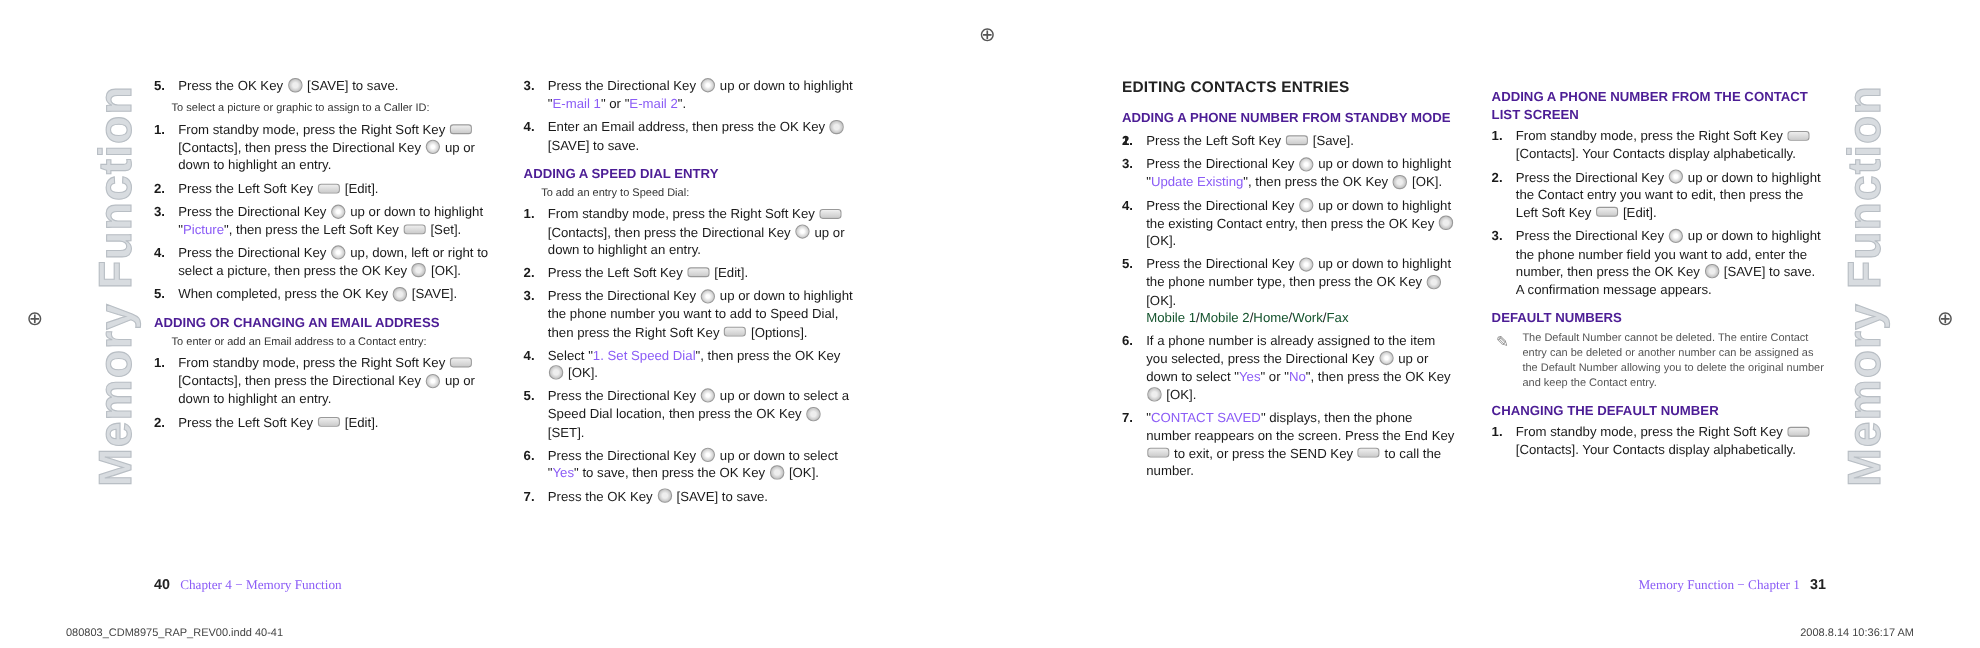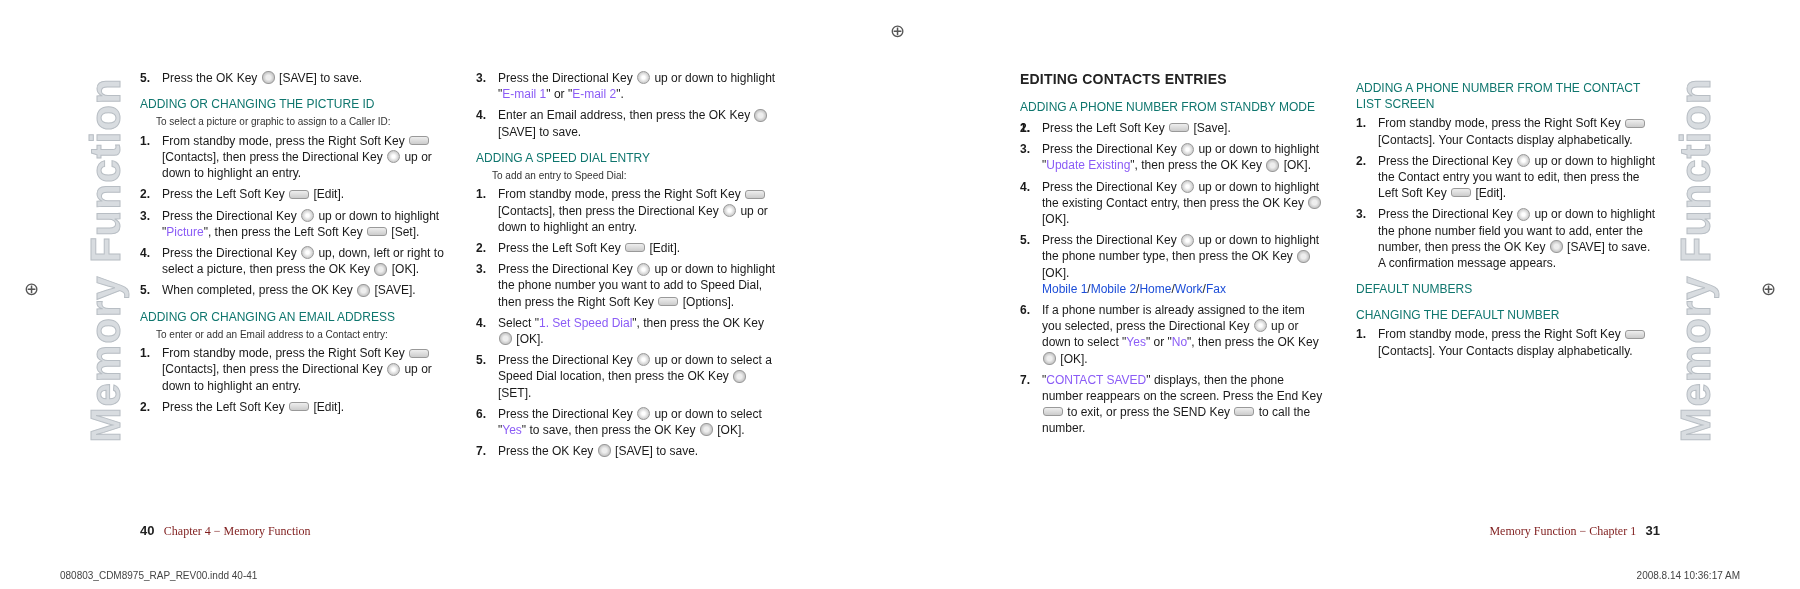--- a/index.html
+++ b/index.html
@@ -16,36 +16,36 @@
   .side-right { right:70px; }
   .page { position:absolute; top:70px; bottom:90px; width:640px; }
   .page-left { left:140px; }
   .page-right { right:140px; }
   .cols { display:flex; gap:32px; height:100%; }
   .col { flex:1; font-size:12px; line-height:1.35; color:#1a1a1a; }
   ol { list-style:none; margin:0 0 6px 0; }
   ol li { position:relative; padding-left:22px; margin-bottom:5px; }
   ol li .num { position:absolute; left:0; top:0; font-weight:600; }
   .h-sec { font-size:14px; font-weight:700; letter-spacing:0.2px; margin:0 0 8px 0; color:#222; }
-  .h-sub { font-size:12px; font-weight:400; margin:10px 0 3px 0; color:#0f766e; }
+  .h-sub { font-size:12px; font-weight:700; margin:10px 0 3px 0; color:#4c1d95; }
   .h-tiny { font-size:10px; font-weight:400; font-style:normal; color:#333; margin:0 0 4px 16px; }
   .teal { color:#8b5cf6; }
-  .blu { color:#1d4ed8; }
+  .blu { color:#14532d; }
   .key { display:inline-block; width:15px; height:11px; border-radius:2px; vertical-align:middle;
     background:linear-gradient(#eee,#ccc); border:1px solid #999; position:relative; top:-1px; margin:0 1px; }
   .key.ok { border-radius:6px; background:radial-gradient(circle,#eee 30%,#bbb 80%); width:13px; height:13px; }
   .key.dir { border-radius:50%; width:13px; height:13px; background:radial-gradient(circle,#fff 20%,#ccc 70%); }
   .key.soft { width:20px; height:9px; border-radius:3px; }
   .note { font-size:10px; color:#555; padding-left:28px; position:relative; margin:4px 0 8px 0; }
   .note::before { content:"✎"; position:absolute; left:4px; top:0; font-size:14px; color:#888; }
   .footer { position:absolute; bottom:50px; font-size:12px; }
   .foot-left { left:140px; }
   .foot-right { right:140px; text-align:right; }
   .pgnum { font-weight:700; font-size:13px; }
-  .chap { color:#7f1d1d; font-family:Georgia,serif; font-size:12px; margin:0 6px; }
+  .chap { color:#8b5cf6; font-family:Georgia,serif; font-size:12px; margin:0 6px; }
   .meta { position:absolute; bottom:8px; font-size:10px; color:#444; }
   .meta-left { left:60px; }
   .meta-right { right:60px; }
 </style>
 </head>
 <body>
 
 <div class="spread">
 
   <div class="reg-mark reg-top">⊕</div>
@@ -59,21 +59,20 @@
       <span>Memory Function</span>
     </div>
 
   <div class="page page-left">
     <div class="cols">
 
       <div class="col">
         <ol>
           <li><span class="num">5.</span><span>Press the OK Key </span><span class="key ok"></span><span> [SAVE] to save.</span></li>
         </ol>
-        <div class="h-sub">ADDING OR CHANGING THE PICTURE ID</div>
         <div class="h-tiny">To select a picture or graphic to assign to a Caller ID:</div>
         <ol>
           <li><span class="num">1.</span><span>From standby mode, press the Right Soft Key </span><span class="key soft"></span><span> [Contacts], then press the Directional Key </span><span class="key dir"></span><span> up or down to highlight an entry.</span></li>
           <li><span class="num">2.</span><span>Press the Left Soft Key </span><span class="key soft"></span><span> [Edit].</span></li>
           <li><span class="num">3.</span><span>Press the Directional Key </span><span class="key dir"></span><span> up or down to highlight "</span><span class="teal">Picture</span><span>", then press the Left Soft Key </span><span class="key soft"></span><span> [Set].</span></li>
           <li><span class="num">4.</span><span>Press the Directional Key </span><span class="key dir"></span><span> up, down, left or right to select a picture, then press the OK Key </span><span class="key ok"></span><span> [OK].</span></li>
           <li><span class="num">5.</span><span>When completed, press the OK Key </span><span class="key ok"></span><span> [SAVE].</span></li>
         </ol>
         <div class="h-sub">ADDING OR CHANGING AN EMAIL ADDRESS</div>
         <div class="h-tiny">To enter or add an Email address to a Contact entry:</div>
@@ -121,20 +120,21 @@
       </div>
 
       <div class="col">
         <div class="h-sub">ADDING A PHONE NUMBER FROM THE CONTACT LIST SCREEN</div>
         <ol>
           <li><span class="num">1.</span><span>From standby mode, press the Right Soft Key </span><span class="key soft"></span><span> [Contacts]. Your Contacts display alphabetically.</span></li>
           <li><span class="num">2.</span><span>Press the Directional Key </span><span class="key dir"></span><span> up or down to highlight the Contact entry you want to edit, then press the Left Soft Key </span><span class="key soft"></span><span> [Edit].</span></li>
           <li><span class="num">3.</span><span>Press the Directional Key </span><span class="key dir"></span><span> up or down to highlight the phone number field you want to add, enter the number, then press the OK Key </span><span class="key ok"></span><span> [SAVE] to save. A confirmation message appears.</span></li>
         </ol>
         <div class="h-sub">DEFAULT NUMBERS</div>
+        <div class="note">The Default Number cannot be deleted. The entire Contact entry can be deleted or another number can be assigned as the Default Number allowing you to delete the original number and keep the Contact entry.</div>
         <div class="h-sub">CHANGING THE DEFAULT NUMBER</div>
         <ol>
           <li><span class="num">1.</span><span>From standby mode, press the Right Soft Key </span><span class="key soft"></span><span> [Contacts]. Your Contacts display alphabetically.</span></li>
         </ol>
       </div>
     </div>
   </div>
 
   <div class="footer foot-left">
     <span class="pgnum">40</span>

